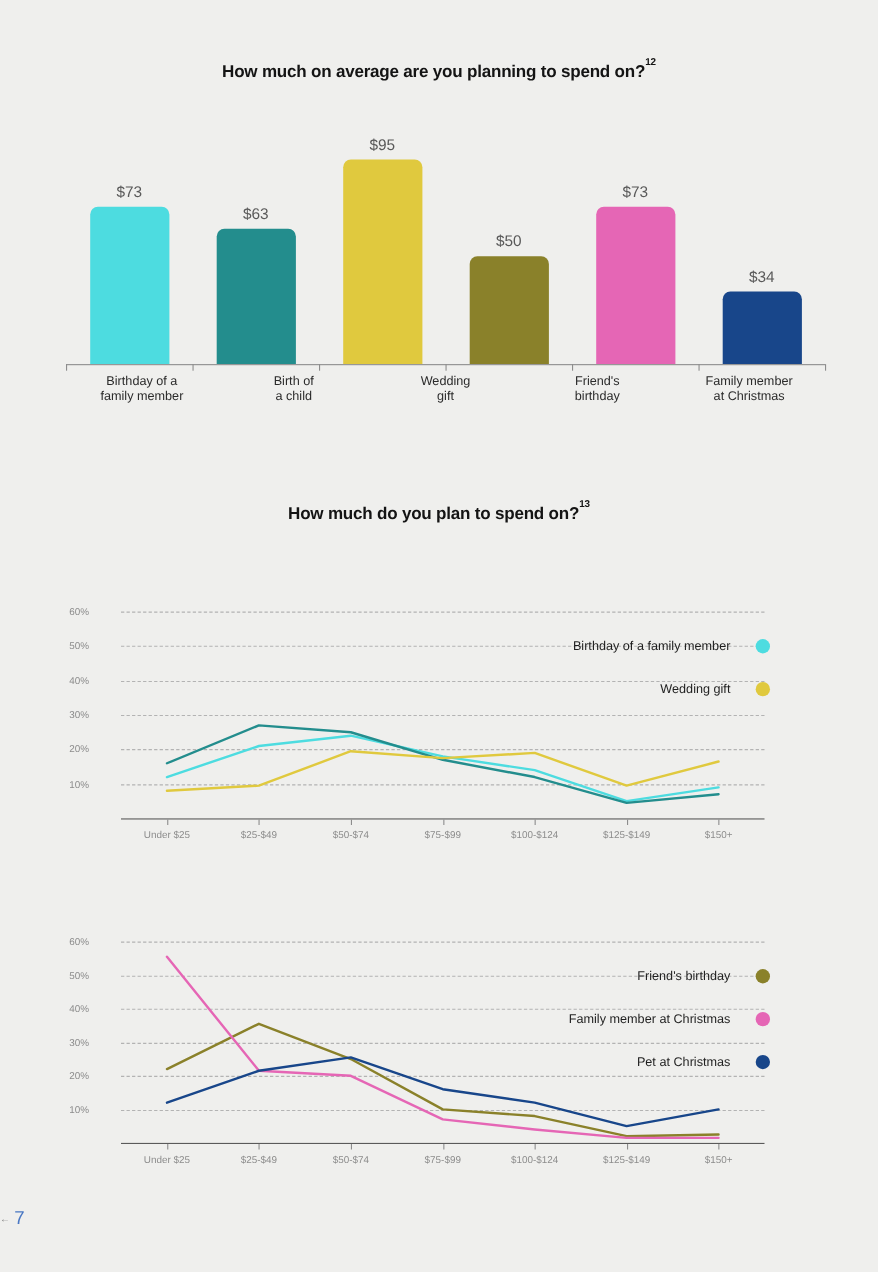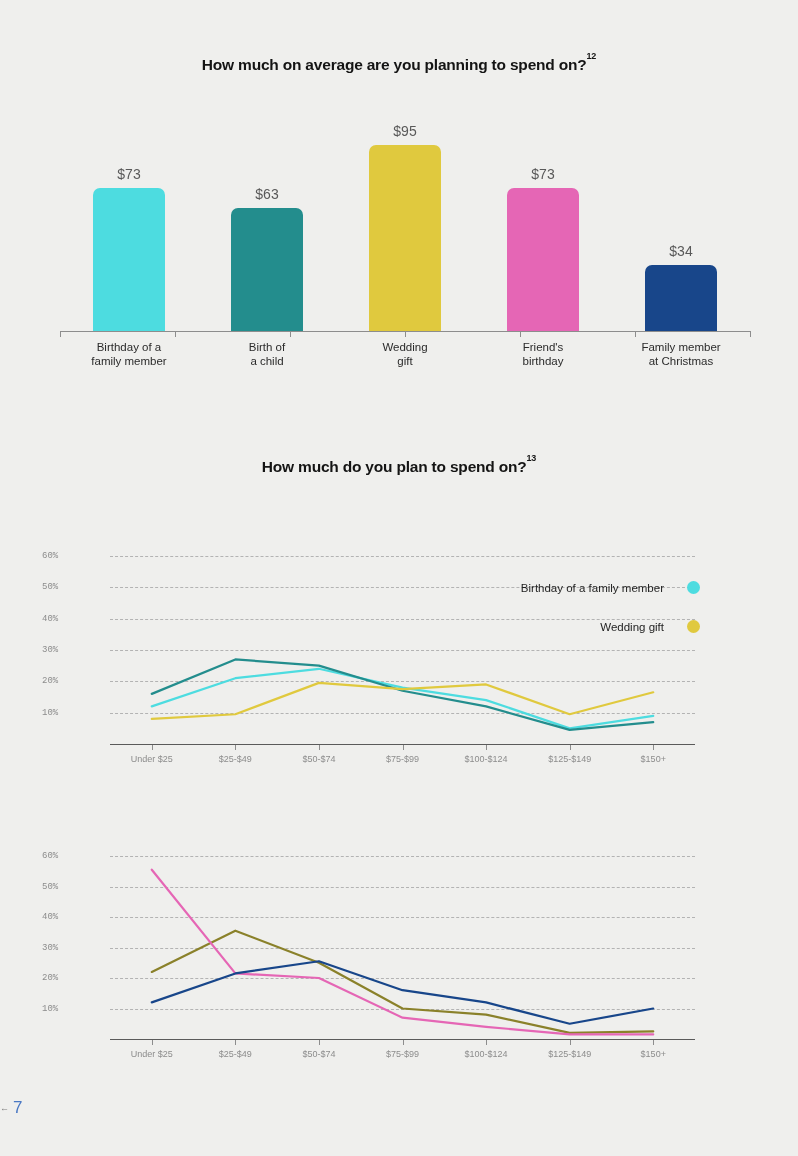--- a/index.html
+++ b/index.html
@@ -65,22 +65,22 @@
     width:617px;
   }
   #line1-plot{top:108px;height:230px;}
   #line2-plot{top:18px;height:225px;}
 
   .grid-line{
     position:absolute;left:32px;right:0;height:0;
     border-top:1px dashed #b3b3b3;
   }
   .y-lbl{
-    position:absolute;left:-36px;width:60px;text-align:left;
-    font-size:9px;color:#8c8c8c;transform:translateY(-50%);font-family:Liberation Mono, monospace;
+    position:absolute;left:-36px;width:60px;text-align:center;
+    font-size:9px;color:#8c8c8c;transform:translateY(-50%);
   }
   .svg-wrap{position:absolute;left:32px;top:0;right:0;bottom:0;}
   .svg-wrap svg{display:block;width:100%;height:100%;}
 
   .x-axis{
     position:absolute;left:32px;right:0;height:1px;background:#5a5a5a;
   }
   .x-tick{position:absolute;width:1px;height:5px;background:#8d8d8d;}
   .x-labels{position:absolute;left:32px;right:0;display:flex;}
   .x-lbl{flex:1 1 0;text-align:center;font-size:9px;color:#8c8c8c;}
@@ -120,20 +120,24 @@
             <div class="bar-value">$73</div>
             <div class="bar-rect" style="height: 142.682px; background: rgb(77, 220, 224);"></div>
           </div>
           <div class="bar-col">
             <div class="bar-value">$63</div>
             <div class="bar-rect" style="height: 123.136px; background: rgb(35, 141, 141);"></div>
           </div>
           <div class="bar-col">
             <div class="bar-value">$95</div>
             <div class="bar-rect" style="height: 185.682px; background: rgb(224, 201, 62);"></div>
+          </div>
+          <div class="bar-col">
+            <div class="bar-value">$50</div>
+            <div class="bar-rect" style="height: 97.7273px; background: rgb(138, 129, 42);"></div>
           </div>
           <div class="bar-col">
             <div class="bar-value">$73</div>
             <div class="bar-rect" style="height: 142.682px; background: rgb(229, 102, 181);"></div>
           </div>
           <div class="bar-col">
             <div class="bar-value">$34</div>
             <div class="bar-rect" style="height: 66.4545px; background: rgb(24, 70, 138);"></div>
           </div>
         </div>
@@ -259,20 +263,34 @@
         <div class="x-labels" style="top: 201px;">
           <div class="x-lbl">Under $25</div>
           <div class="x-lbl">$25-$49</div>
           <div class="x-lbl">$50-$74</div>
           <div class="x-lbl">$75-$99</div>
           <div class="x-lbl">$100-$124</div>
           <div class="x-lbl">$125-$149</div>
           <div class="x-lbl">$150+</div>
         </div>
       </div>
+    <div id="legend2" class="legend">
+        <div class="legend-row">
+          <span class="legend-text">Friend's birthday</span>
+          <span class="legend-dot" style="background: rgb(138, 129, 42);"></span>
+        </div>
+        <div class="legend-row">
+          <span class="legend-text">Family member at Christmas</span>
+          <span class="legend-dot" style="background: rgb(229, 102, 181);"></span>
+        </div>
+        <div class="legend-row">
+          <span class="legend-text">Pet at Christmas</span>
+          <span class="legend-dot" style="background: rgb(24, 70, 138);"></span>
+        </div>
+      </div>
   </section>
 
   <div id="page-num">
     <span id="page-arrow">←</span>
     <span>7</span>
   </div>
 
 </div>
 
 </body></html>

